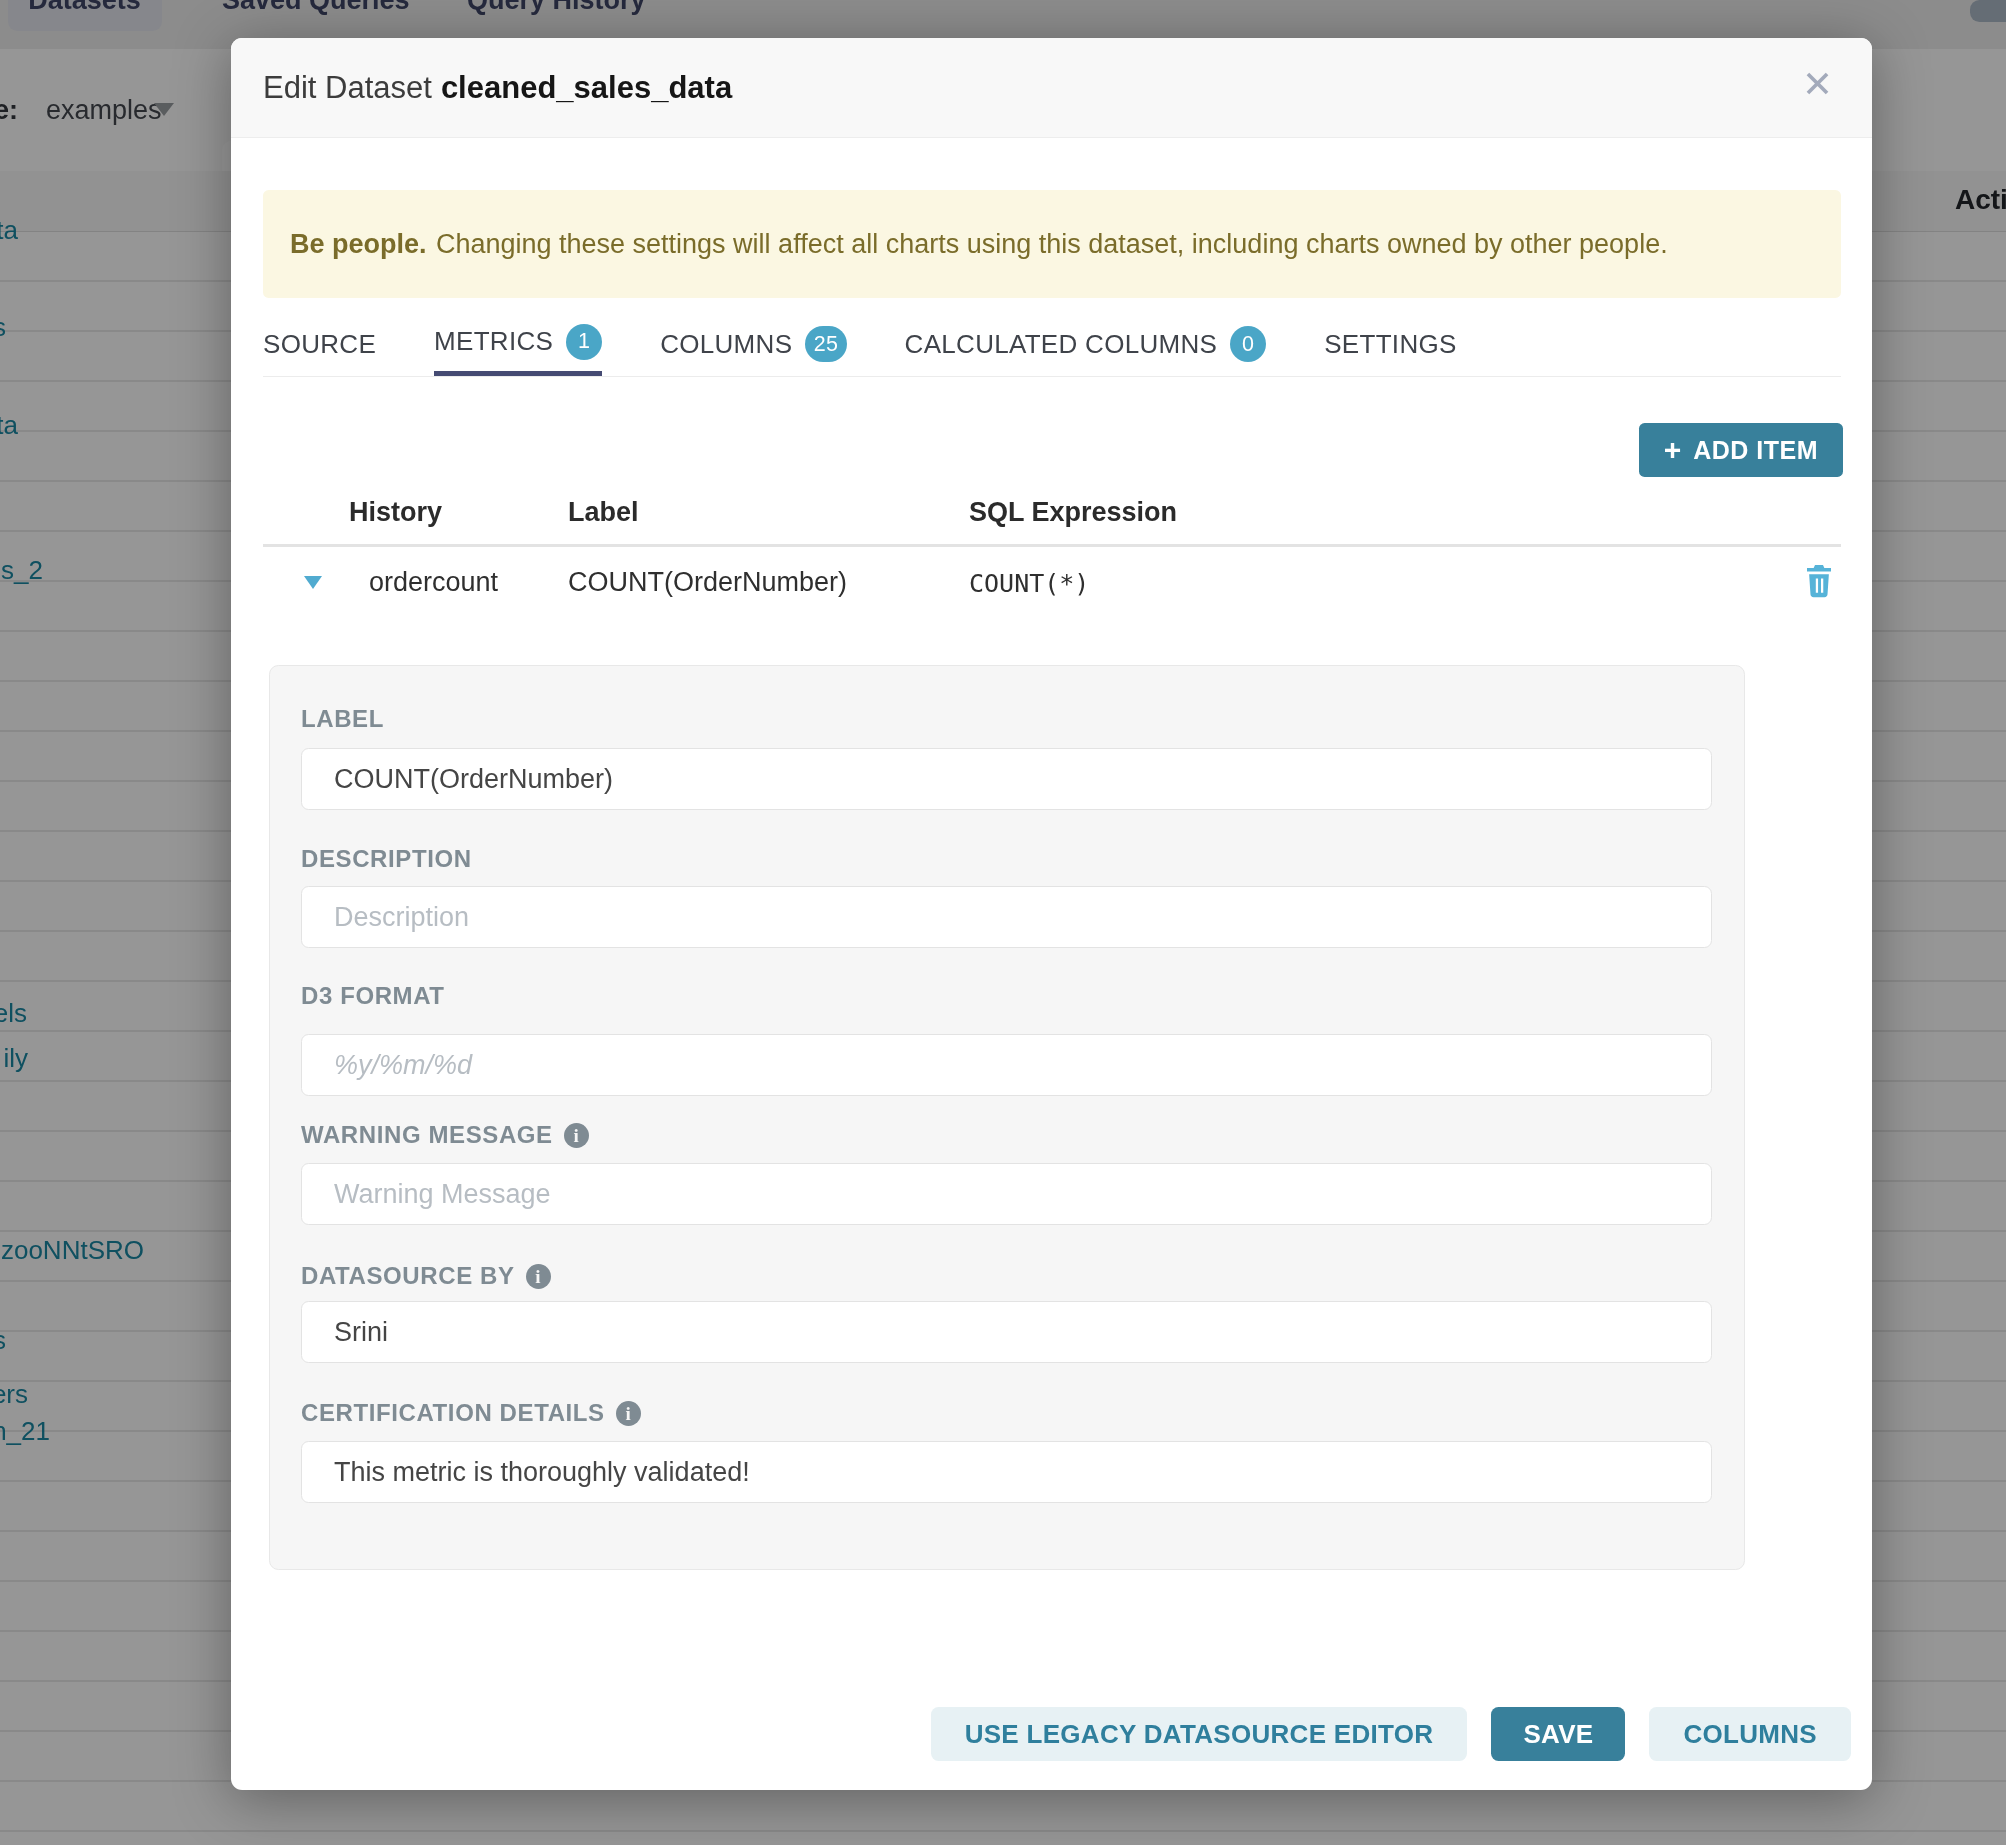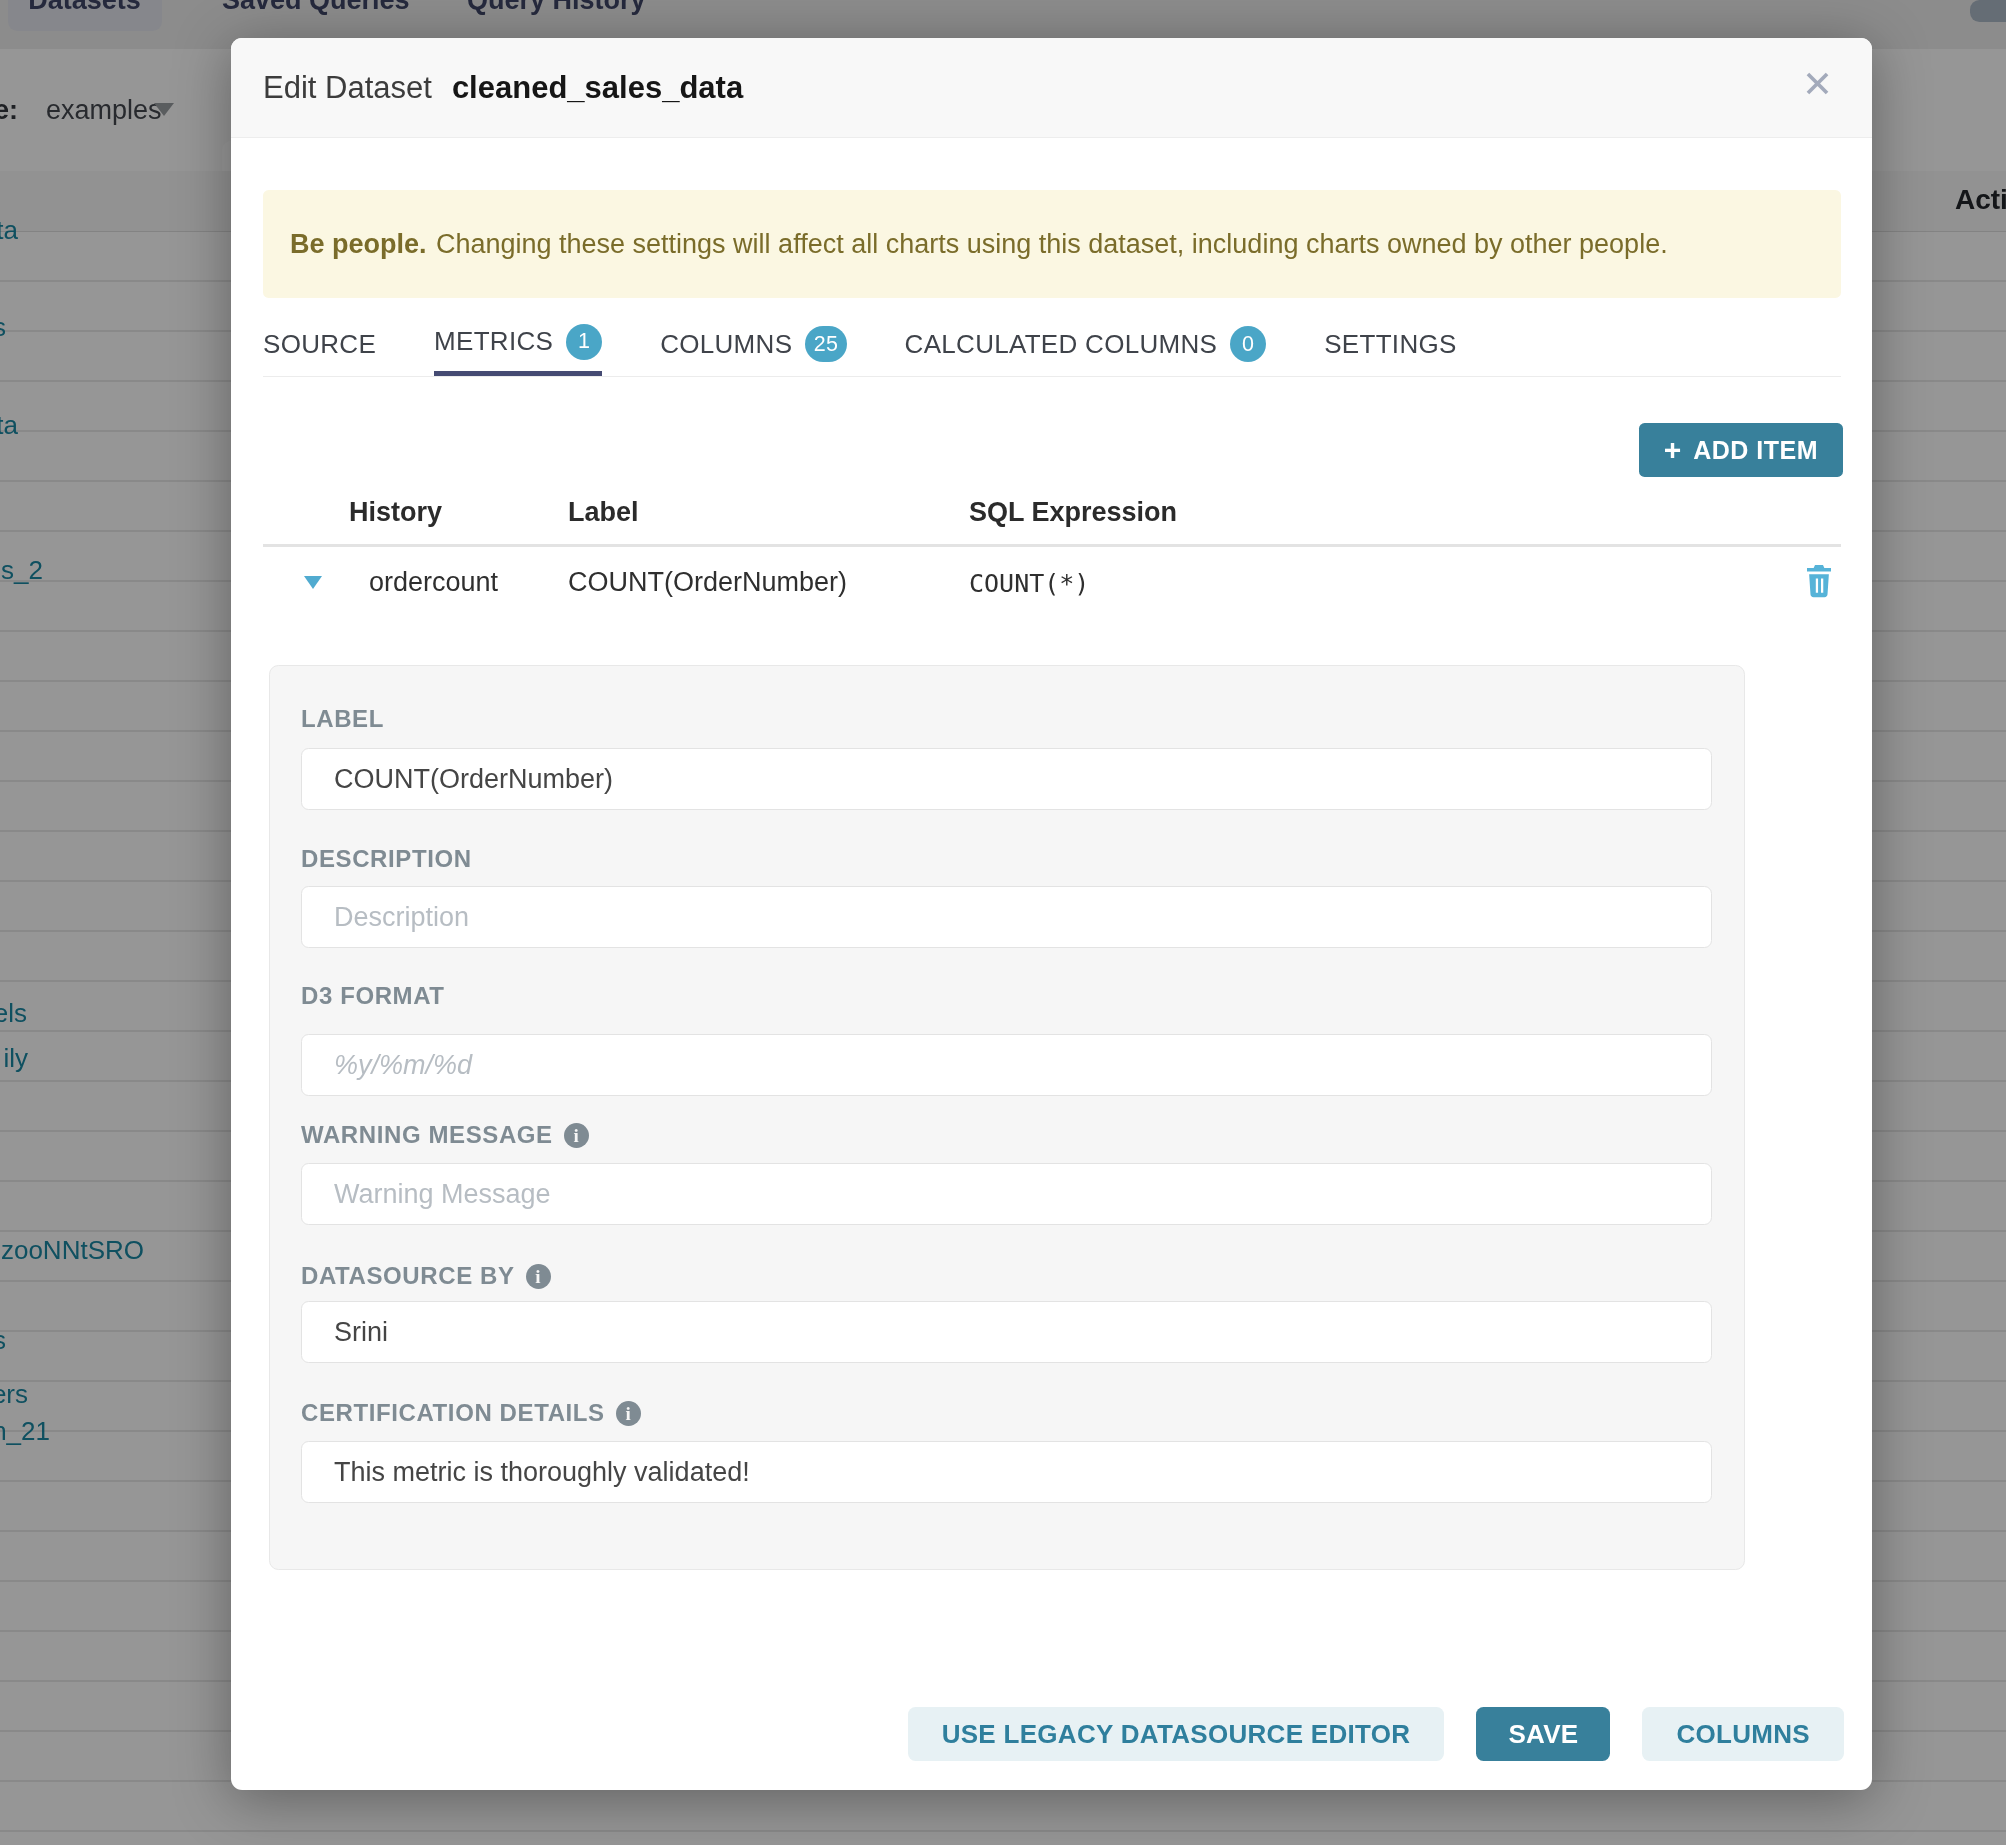--- a/index.html
+++ b/index.html
@@ -23,21 +23,21 @@
   .bg-frag{position:absolute;width:206px;text-align:right;font-size:26px;color:#1985a0;white-space:nowrap;}
   .bg-toprightpill{position:absolute;left:1970px;top:0;width:56px;height:21.5px;background:#a9b6c4;border-radius:9.4px;}
   .dim{position:absolute;inset:0;background:rgba(0,0,0,0.40);}
   
   .modal{position:absolute;left:231px;top:38px;width:1641px;height:1752px;background:#ffffff;border-radius:11.2px;
     box-shadow:0 9.4px 56px rgba(0,0,0,0.35);}
   .modal-header{position:absolute;left:0;top:0;width:100%;height:100px;background:#f8f8f8;
     border-bottom:1.9px solid #ededed;border-radius:11.2px 11.2px 0 0;box-sizing:border-box;
     display:flex;align-items:center;padding:0 32px;}
   .modal-title{font-size:31px;color:#3c3c3c;white-space:nowrap;}
-  .modal-title b{color:#161616;font-weight:700;margin-left:20px;}
+  .modal-title b{color:#161616;font-weight:700;margin-left:9px;}
   .modal-close{position:absolute;right:39px;top:28px;font-size:37px;color:#a3aabb;cursor:pointer;line-height:1;background:none;border:none;padding:0;font-family:"Liberation Sans",sans-serif;}
   .banner{position:absolute;left:32px;top:152px;width:1578px;height:108px;background:#fbf7e2;border-radius:5.6px;
     display:flex;align-items:center;padding-left:27px;box-sizing:border-box;font-size:27px;color:#7a6c2a;}
   .banner b{font-weight:700;margin-right:9.4px;}
   .tabsrow{position:absolute;left:32px;top:274px;width:1578px;height:64px;border-bottom:1.9px solid #ececec;
     display:flex;gap:58px;box-sizing:content-box;}
   .tab{display:flex;align-items:center;height:64px;font-size:26px;font-weight:500;color:#3f434a;letter-spacing:0.3px;
     cursor:pointer;box-sizing:border-box;white-space:nowrap;}
   .tab.active{border-bottom:5.6px solid #454b73;}
   .badge{display:inline-flex;align-items:center;justify-content:center;margin-left:13px;height:36px;min-width:36px;
@@ -56,21 +56,21 @@
   .panel{position:absolute;left:38px;top:627px;width:1476px;height:905px;background:#f6f6f6;
     border:1.9px solid #e8e8e8;border-radius:9.4px;box-sizing:border-box;}
   .flabel{position:absolute;left:31px;display:flex;align-items:center;font-size:24px;font-weight:700;
     color:#7f8b93;letter-spacing:0.6px;white-space:nowrap;}
   .info-icon{display:inline-block;margin-left:11.2px;width:25px;height:25px;border-radius:50%;background:#7f8b93;
     color:#f6f6f6;font-family:"Liberation Serif",serif;font-weight:700;font-size:19px;line-height:25px;text-align:center;}
   .finput{position:absolute;left:31px;width:1411px;height:62px;box-sizing:border-box;background:#fff;
     border:1.9px solid #e3e3e3;border-radius:7.5px;padding:0 32px;font-size:27px;color:#454545;
     font-family:"Liberation Sans",sans-serif;outline:none;}
   .finput::placeholder{color:#b7bdc3;opacity:1;}
-  .footer{position:absolute;right:28px;top:1669px;display:flex;gap:32px;}
+  .footer{position:absolute;right:21px;top:1669px;display:flex;gap:24px;}
   .btn{height:54px;display:flex;align-items:center;border:none;border-radius:7.5px;cursor:pointer;
     font-family:"Liberation Sans",sans-serif;font-size:26px;font-weight:700;letter-spacing:0.3px;white-space:nowrap;}
   .btn.light{background:#e7f1f4;color:#2f7f9d;padding:0 34px;}
   .btn.solid{background:#38809b;color:#ffffff;padding:0 32px;}
 </style>
 </head>
 <body>
 
 <div class="backdrop">
   <div class="bg-nav">

